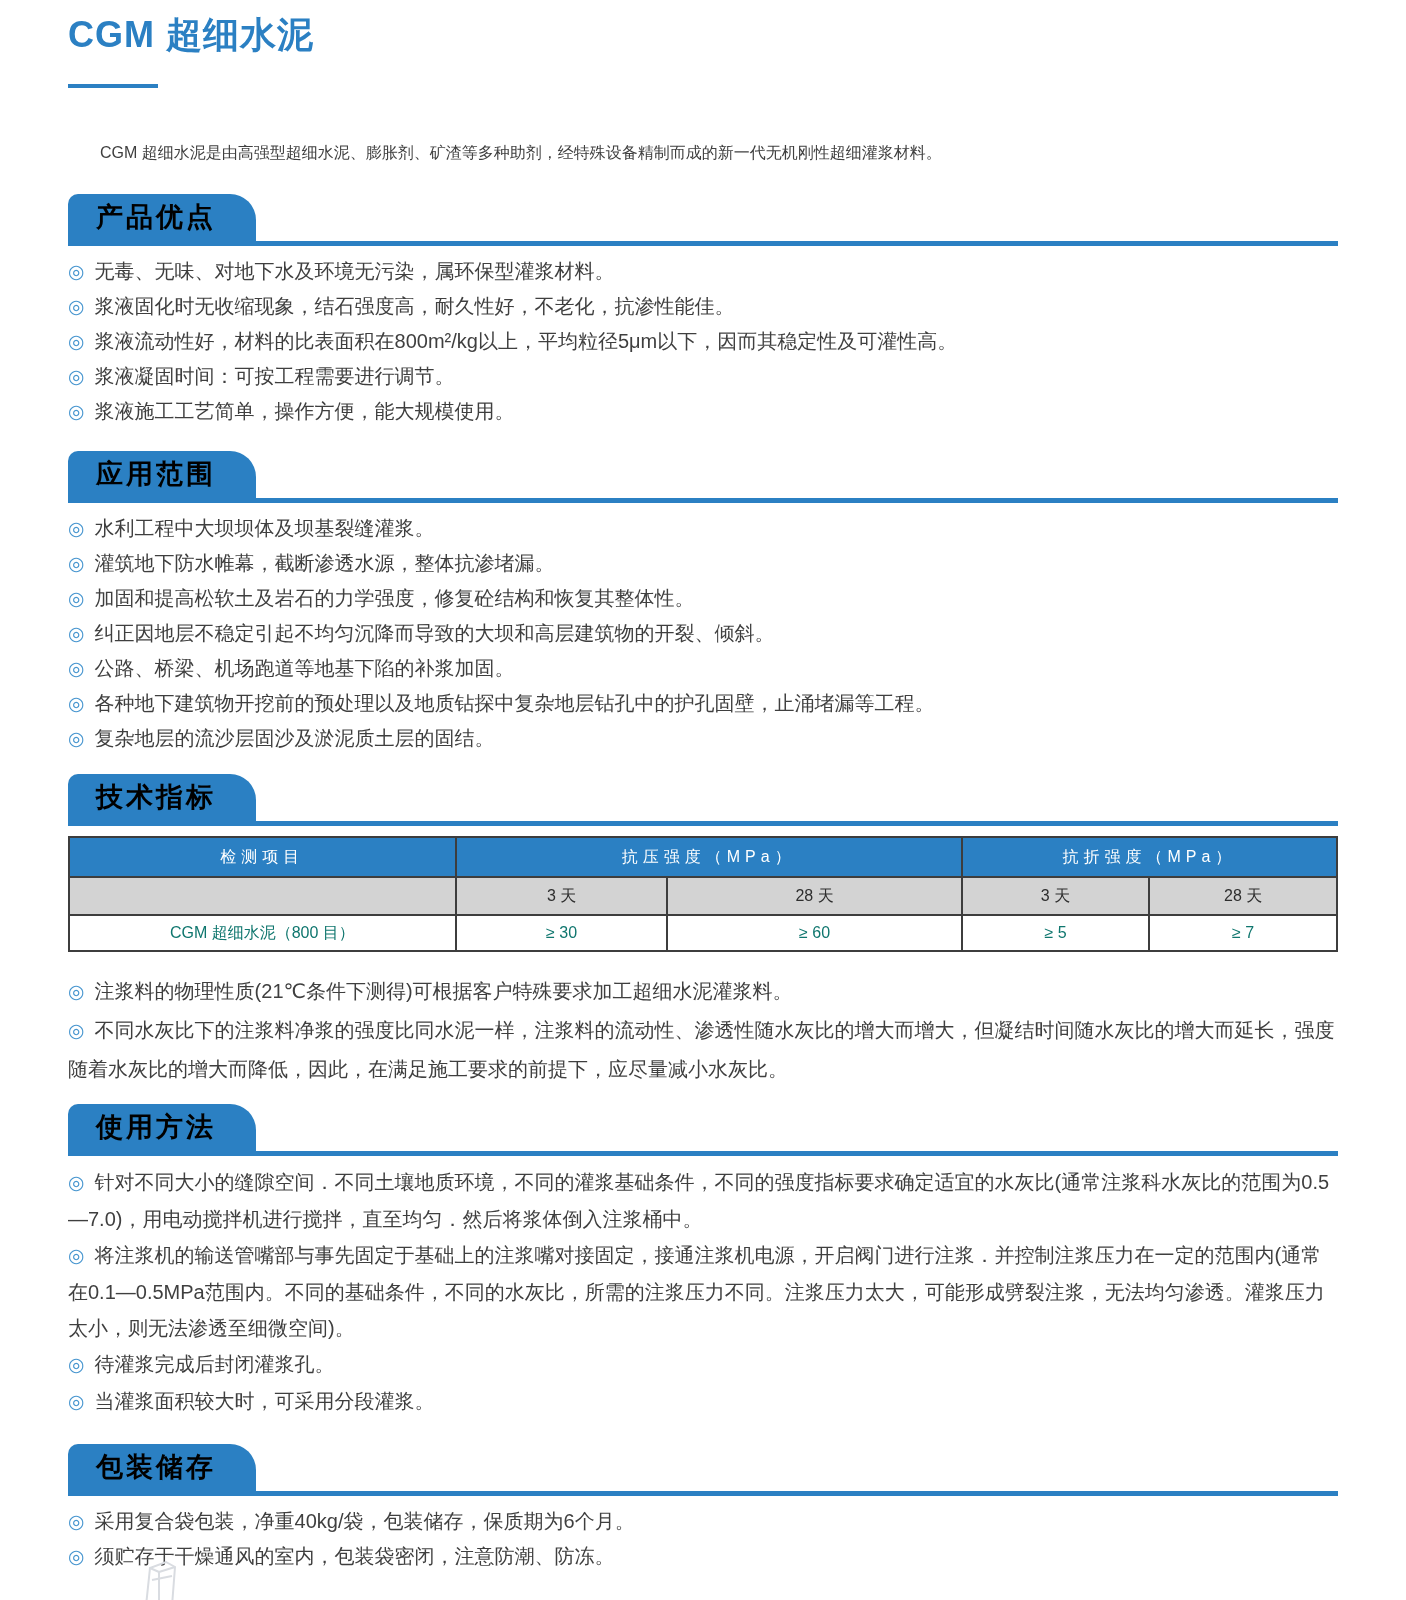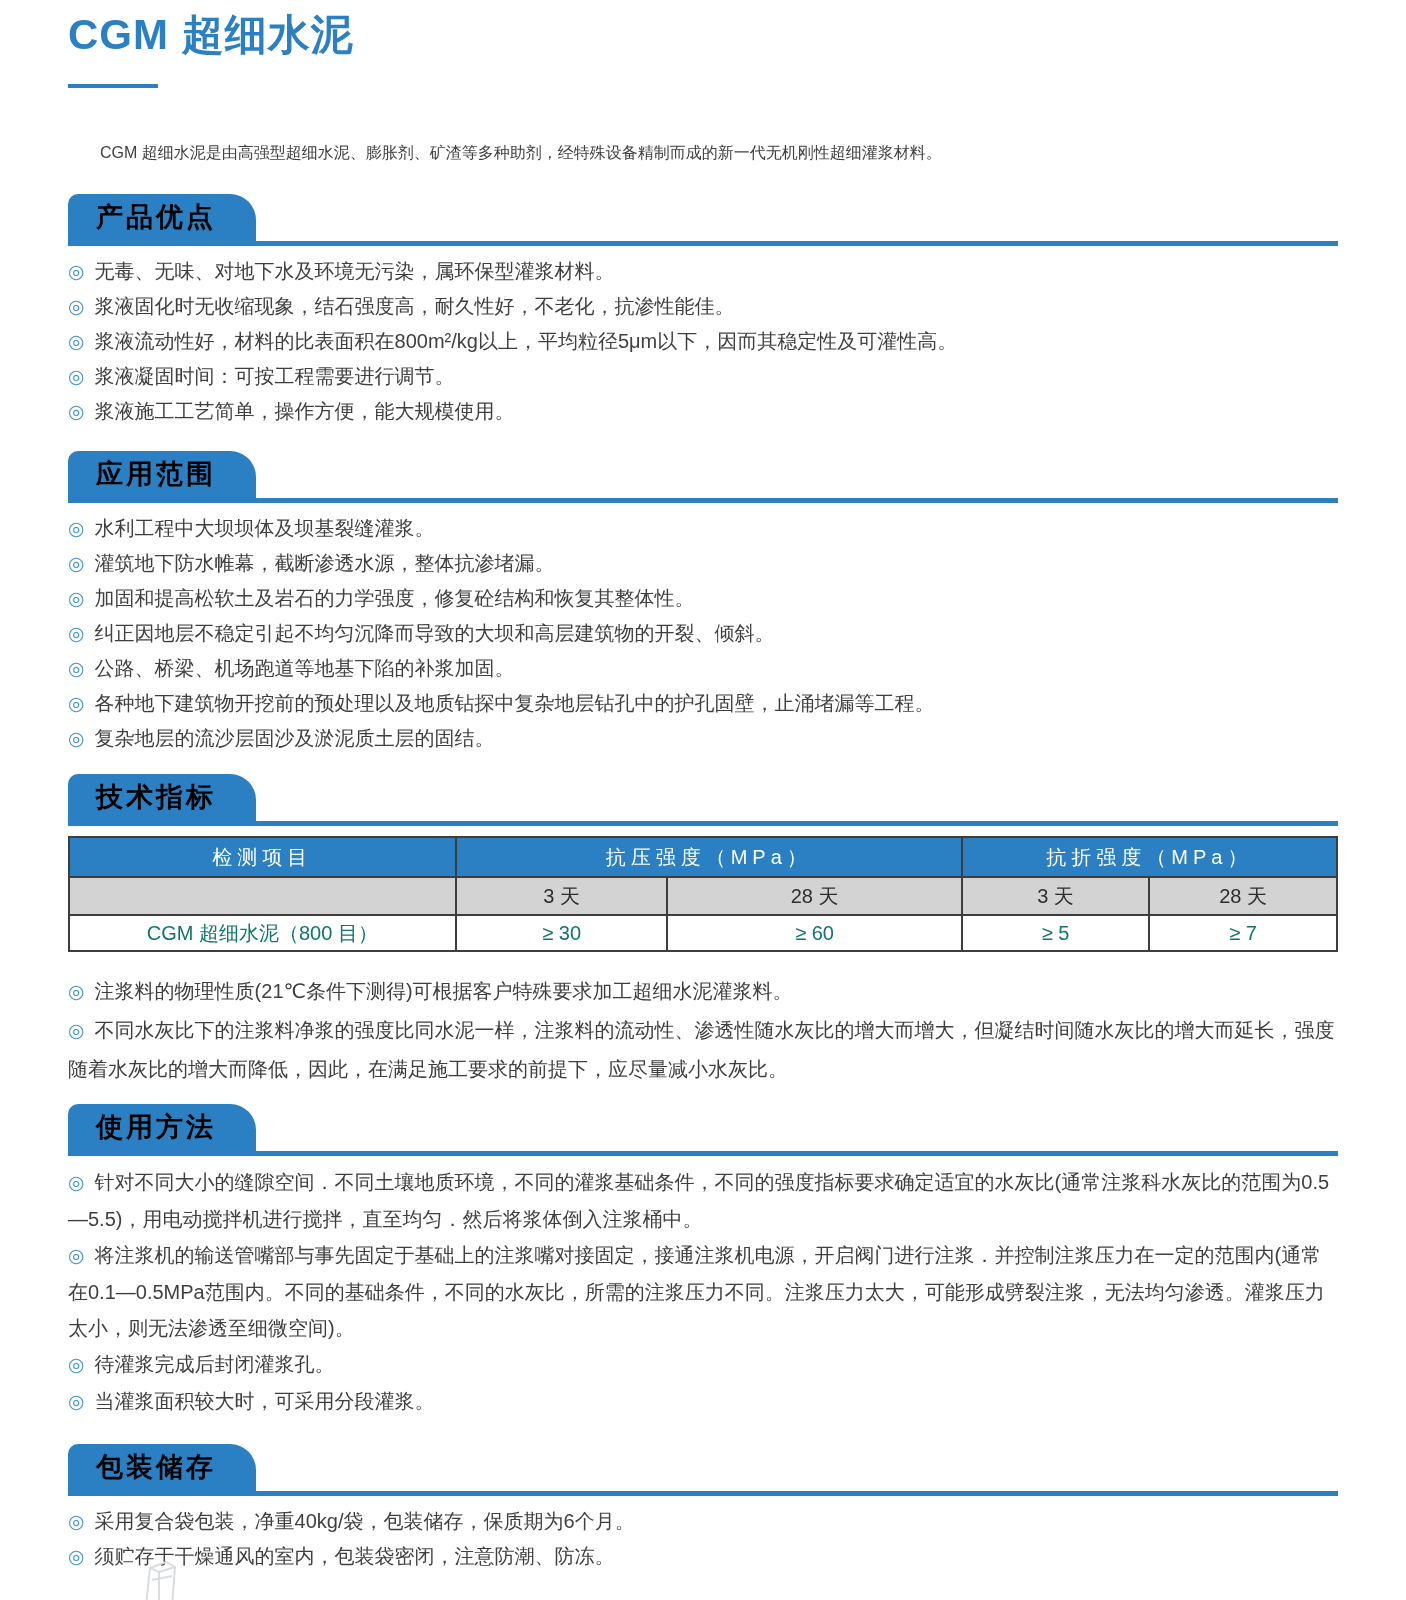--- a/index.html
+++ b/index.html
@@ -12,21 +12,21 @@
     color: var(--text, #3f3f3f);
   }
   .page {
     box-sizing: border-box;
     width: 1406px; height: 1600px;
     padding: 10px 68px 0 68px;
     position: relative;
   }
   .title {
     margin: 0;
-    font-size: 42px;
+    font-size: 36px;
     line-height: 50px;
     font-weight: bold;
     color: var(--blue, #2b80c3);
     letter-spacing: 1px;
   }
   .title-dash {
     width: 90px; height: 4px;
     background: var(--blue, #2b80c3);
     margin-top: 24px;
   }
@@ -76,21 +76,21 @@
   }
   .spec-table {
     width: 100%;
     border-collapse: collapse;
     margin-top: 10px;
     table-layout: fixed;
   }
   .spec-table th, .spec-table td {
     border: 2px solid var(--border, #3d3d3d);
     text-align: center;
-    font-size: 20px;
+    font-size: 16px;
     padding: 0 20px;
     overflow: hidden;
   }
   .spec-table .c0 { width: 30.5%; }
   .spec-table .c1 { width: 16.7%; }
   .spec-table .c2 { width: 23.2%; }
   .spec-table .c3 { width: 14.8%; }
   .spec-table .c4 { width: 14.8%; }
   .tr-blue th {
     background: var(--blue, #2b80c3);
@@ -202,21 +202,21 @@
     </div>
   </section>
 
   <section class="sec sec-usage">
     <div class="sec-head">
       <div class="sec-tab">
         <span>使用方法</span>
       </div>
     </div>
     <ul class="bullets loose">
-      <li><span class="bi">◎</span><span>针对不同大小的缝隙空间．不同土壤地质环境，不同的灌浆基础条件，不同的强度指标要求确定适宜的水灰比(通常注浆科水灰比的范围为0.5—5.5)，用电动搅拌机进行搅拌，直至均匀．然后将浆体倒入注浆桶中。</span></li>
+      <li><span class="bi">◎</span><span>针对不同大小的缝隙空间．不同土壤地质环境，不同的灌浆基础条件，不同的强度指标要求确定适宜的水灰比(通常注浆科水灰比的范围为0.5—7.0)，用电动搅拌机进行搅拌，直至均匀．然后将浆体倒入注浆桶中。</span></li>
       <li><span class="bi">◎</span><span>将注浆机的输送管嘴部与事先固定于基础上的注浆嘴对接固定，接通注浆机电源，开启阀门进行注浆．并控制注浆压力在一定的范围内(通常在0.1—0.5MPa范围内。不同的基础条件，不同的水灰比，所需的注浆压力不同。注浆压力太大，可能形成劈裂注浆，无法均匀渗透。灌浆压力太小，则无法渗透至细微空间)。</span></li>
       <li><span class="bi">◎</span><span>待灌浆完成后封闭灌浆孔。</span></li>
       <li><span class="bi">◎</span><span>当灌浆面积较大时，可采用分段灌浆。</span></li>
     </ul>
   </section>
 
   <section class="sec sec-storage">
     <div class="sec-head">
       <div class="sec-tab">
         <span>包装储存</span>

